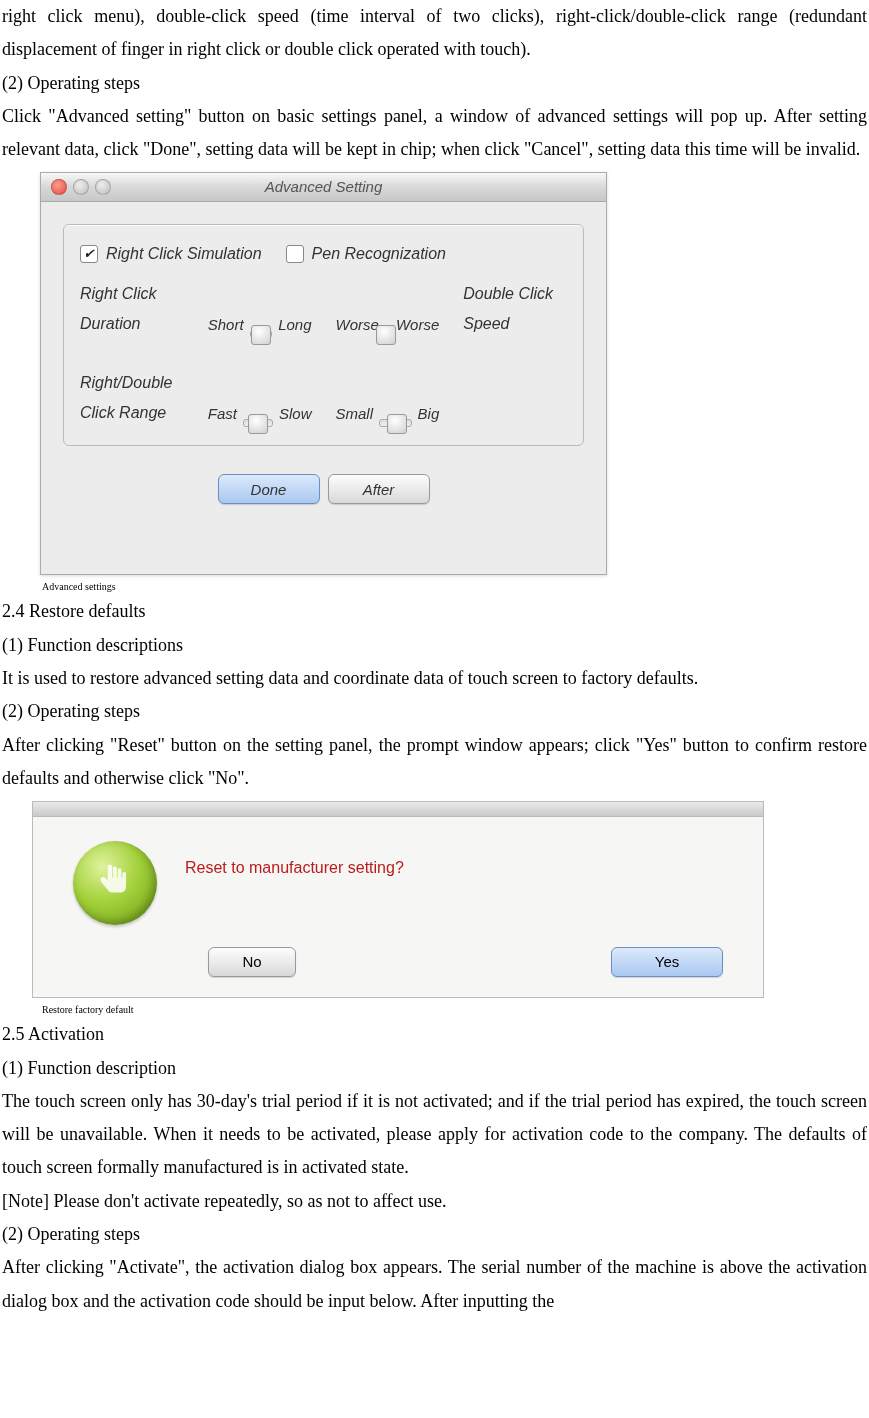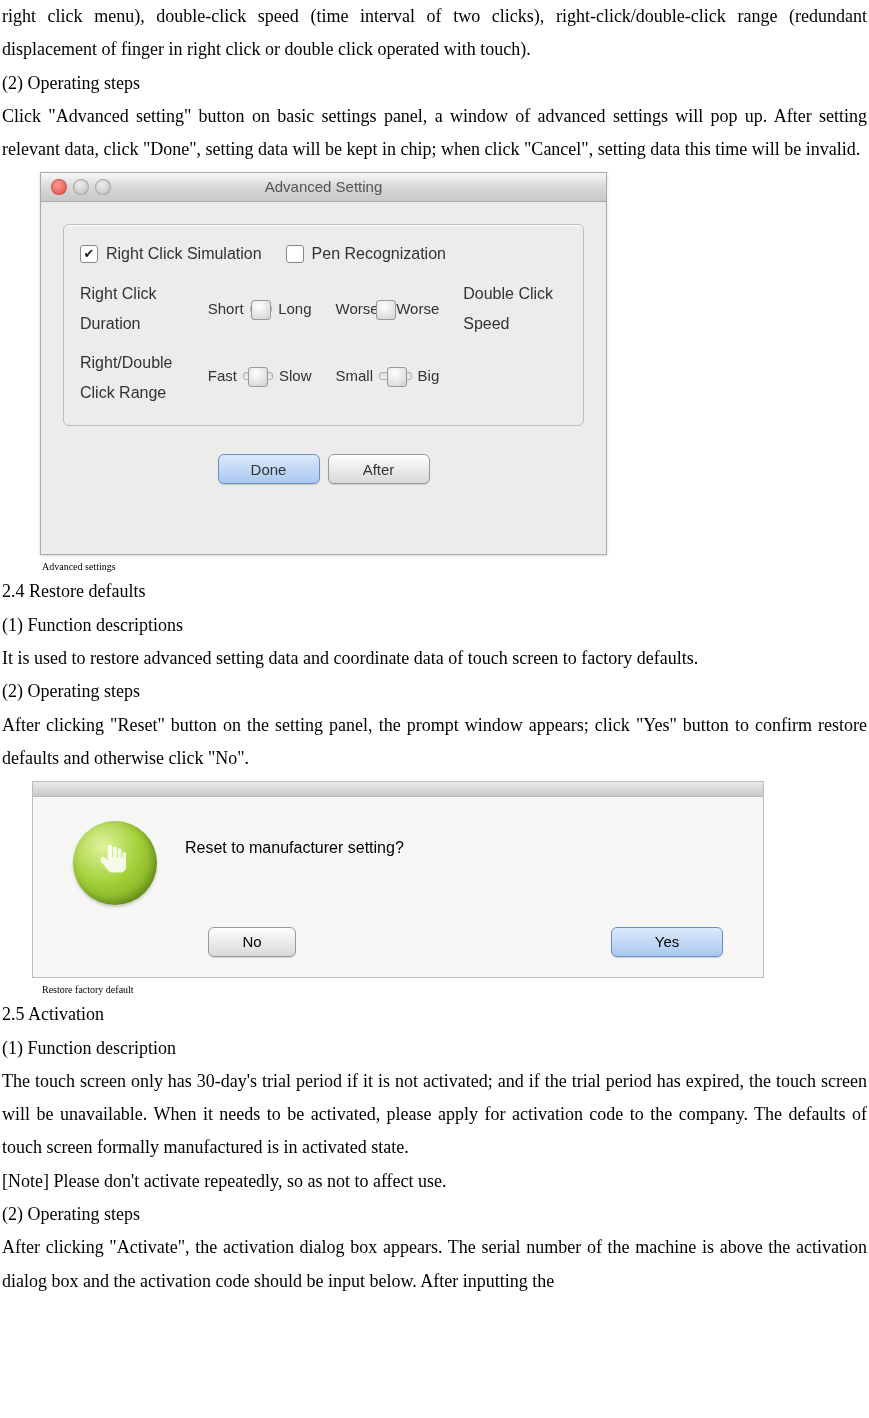--- a/index.html
+++ b/index.html
@@ -28,20 +28,21 @@
   
   .dialog-adv {
     width: 565px;
     border: 1px solid #aaa;
     background: #ececec;
     box-shadow: 0 1px 3px rgba(0,0,0,0.15);
     margin: 6px 0 4px 38px;
     font-family: "Lucida Grande", Arial, sans-serif;
     font-size: 16px;
     color: #333;
+    font-style: italic;
   }
   .titlebar {
     height: 28px;
     background: linear-gradient(to bottom, #f8f8f8 0%, #d8d8d8 50%, #c8c8c8 100%);
     border-bottom: 1px solid #aaa;
     position: relative;
     text-align: center;
     line-height: 28px;
     font-size: 15px;
     color: #555;
@@ -89,21 +90,21 @@
     font-size: 13px;
     color: #222;
   }
   .grid2 {
     display: grid;
     grid-template-columns: 1fr 1fr 1fr 1fr;
     gap: 6px 24px;
   }
   .slider-row {
     display: flex;
-    align-items: center;
+    align-items: flex-end;
     gap: 6px;
     font-size: 15px;
   }
   .track {
     flex: 1;
     height: 6px;
     border: 1px solid #aaa;
     border-radius: 3px;
     background: linear-gradient(to bottom, #ddd, #f0f0f0);
     position: relative;
@@ -166,21 +167,21 @@
     border-radius: 50%;
     background: radial-gradient(circle at 35% 30%, #dff29e 0%, #a3d13a 45%, #6b9b12 100%);
     box-shadow: inset -3px -3px 8px rgba(0,0,0,0.25), 0 2px 3px rgba(0,0,0,0.2);
     display: flex;
     align-items: center;
     justify-content: center;
   }
   .hand-svg { width: 44px; height: 44px; }
   .reset-text {
     font-size: 16px;
-    color: #000000;
+    color: #b91c1c;
     margin-top: 12px;
   }
   .reset-btns {
     display: flex;
     align-items: flex-end;
     padding: 14px 40px 0 175px;
   }
   .reset-btns .spacer { flex: 1; }
 </style>
 </head>
@@ -218,21 +219,21 @@
           <span>Long</span>
         </div>
         <div class="slider-row">
           <span>Worse</span>
           <div class="track">
               <div class="thumb" style="left:18%"></div>
             </div>
           <span>Worse</span>
         </div>
         <div style="margin-top:0">Double Click Speed</div>
-        <div style="margin-top:4px">Right/Double Click Range</div>
+        <div style="margin-top:24px">Right/Double Click Range</div>
         <div class="slider-row">
           <span>Fast</span>
           <div class="track">
               <div class="thumb" style="left:50%"></div>
             </div>
           <span>Slow</span>
         </div>
         <div class="slider-row">
           <span>Small</span>
           <div class="track">

